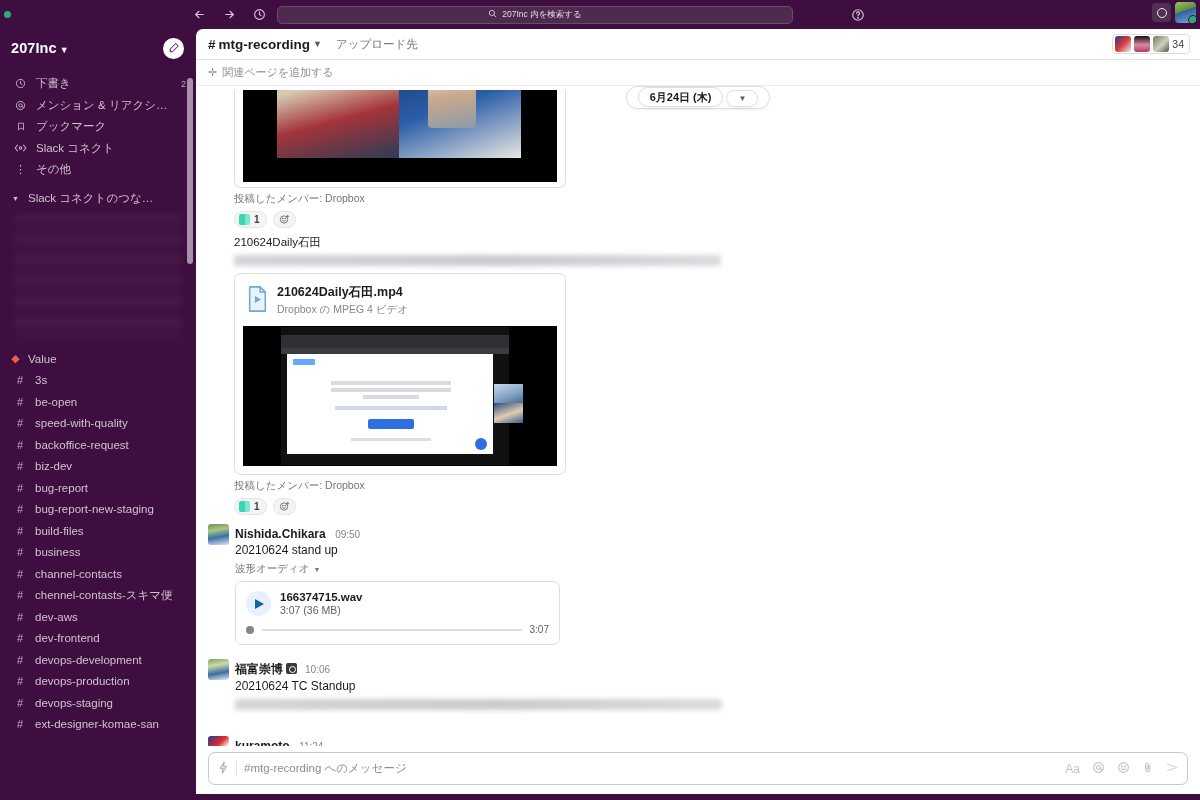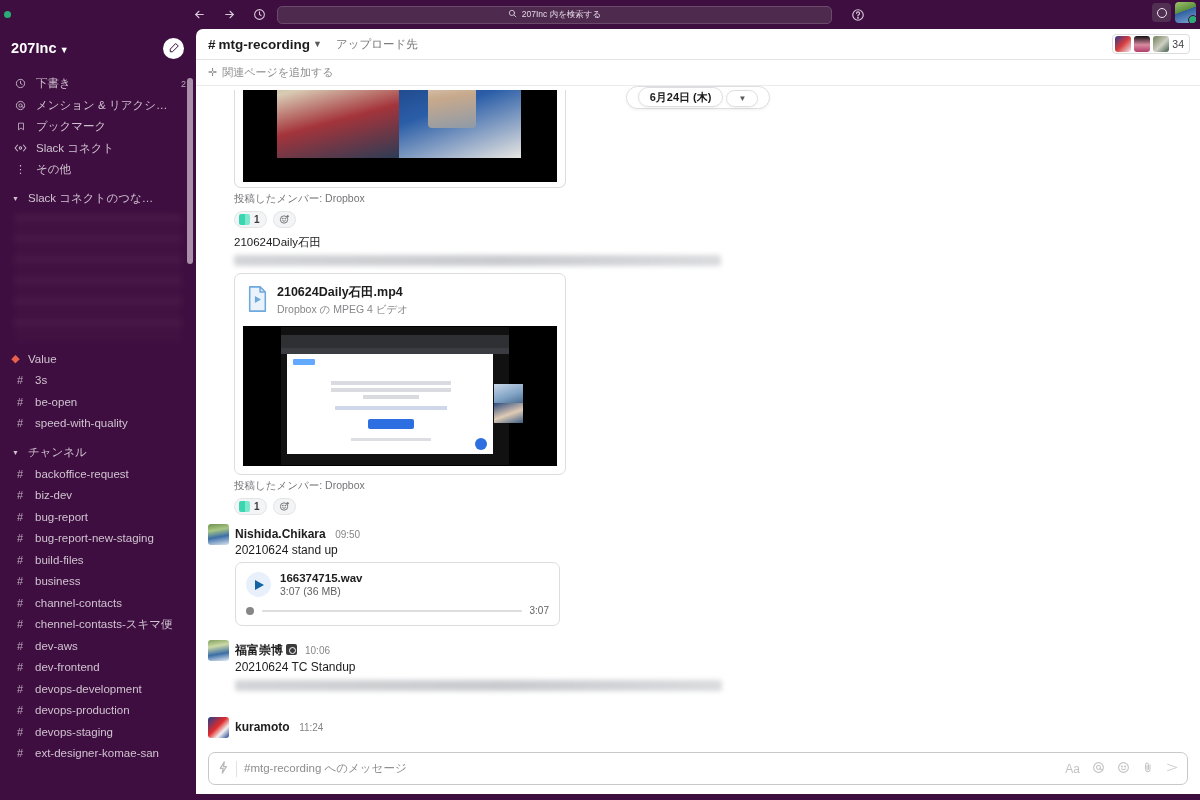--- a/index.html
+++ b/index.html
@@ -14,21 +14,21 @@
   .topbar {
     height: 29px; background: #3f0e40; flex: 0 0 29px;
     display: flex; align-items: center; position: relative;
   }
   .topbar-dot { width: 7px; height: 7px; border-radius: 50%; background: #2bac76; margin-left: 4px; }
   .nav-group { display: flex; align-items: center; gap: 13px; margin-left: 180px; }
   .nav-btn { width: 17px; height: 17px; display: flex; align-items: center; justify-content: center;
              color: #d7c8d8; font-size: 13px; line-height: 1; }
   .nav-btn svg { display: block; }
   .searchbar {
-    position: absolute; left: 277px; width: 555px; height: 18px;
+    position: absolute; left: 277px; width: 516px; height: 18px;
     background: #4e2a4f; border: 1px solid #6b4a6c; border-radius: 5px;
     display: flex; align-items: center; justify-content: center; gap: 5px;
     color: #e3d7e4; font-size: 8.5px;
   }
   .searchbar .mag { font-size: 8px; opacity: .9; }
   .help-btn { position: absolute; left: 849px; color: #d7c8d8; }
   .top-right { position: absolute; right: 4px; top: 2px; display: flex; align-items: center; gap: 4px; }
   .top-chip { width: 19px; height: 19px; border-radius: 4px; background: #512f52;
               display: flex; align-items: center; justify-content: center; }
   .top-chip .ring { width: 10px; height: 10px; border-radius: 50%; border: 1.6px solid #efe8ef; }
@@ -302,24 +302,20 @@
         <div class="chan-item">
           <span class="hash">#</span>
           <span class="cname">be-open</span>
         </div>
         <div class="chan-item">
           <span class="hash">#</span>
           <span class="cname">speed-with-quality</span>
         </div>
       </div>
 
-      <div class="section-head">
-        <span class="tw">▼</span>
-        <span class="shlbl">チャンネル</span>
-      </div>
       <div>
         <div class="chan-item">
             <span class="hash">#</span>
             <span class="cname">backoffice-request</span>
           </div>
         <div class="chan-item">
             <span class="hash">#</span>
             <span class="cname">biz-dev</span>
           </div>
         <div class="chan-item">
@@ -502,20 +498,24 @@
         </div>
 
         <div class="msg-row" style="margin-top:4px;">
           <div class="avatar nishida"></div>
           <div class="msg-main">
             <div>
               <span class="mname">Nishida.Chikara</span>
               <span class="mtime">09:50</span>
             </div>
             <div class="mtext">20210624 stand up</div>
+            <div class="mlabel">
+              <span>波形オーディオ</span>
+              <span class="c">▼</span>
+            </div>
             <div class="audio-card">
               <div class="audio-top">
                 <div class="play-btn">
                     <div class="tri"></div>
                   </div>
                 <div>
                   <div class="afile">166374715.wav</div>
                   <div class="adur">3:07 (36 MB)</div>
                 </div>
               </div>

